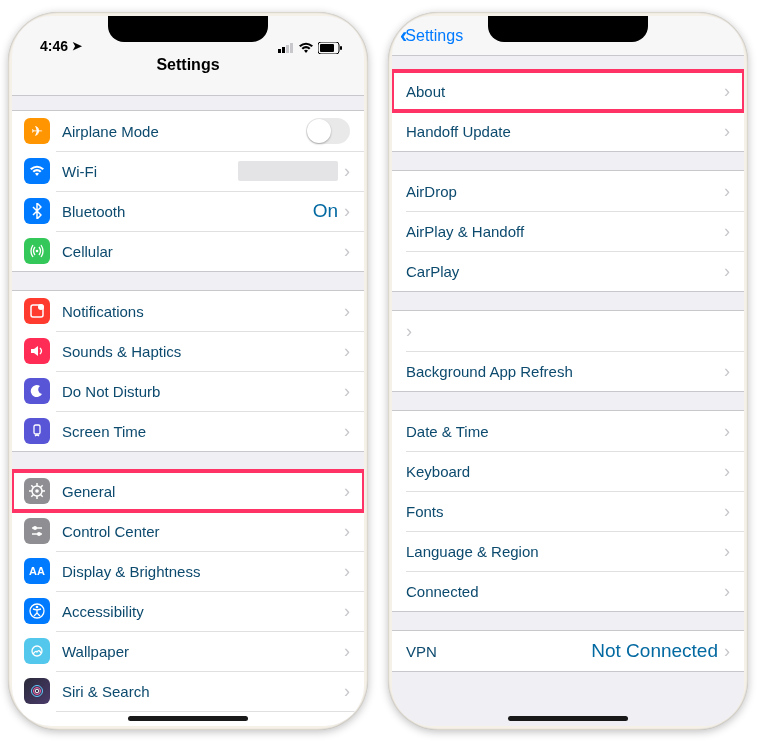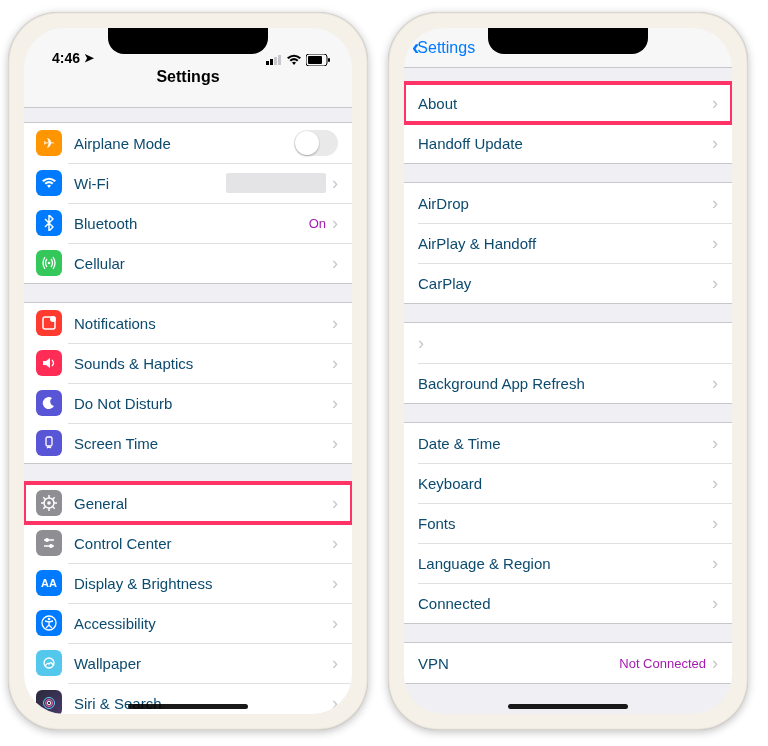--- a/index.html
+++ b/index.html
@@ -13,21 +13,21 @@
   .stage {
     display: flex;
     gap: 20px;
     padding: 12px 8px;
   }
   .phone {
     width: 360px;
     height: 718px;
     background: #f5f1e8;
     border-radius: 50px;
-    padding: 16px;
+    padding: 4px;
     box-shadow: 0 2px 8px rgba(0,0,0,0.25), inset 0 0 2px rgba(0,0,0,0.4);
     position: relative;
   }
   .screen {
     width: 100%;
     height: 100%;
     background: #efeff4;
     border-radius: 40px;
     overflow: hidden;
     position: relative;
@@ -114,21 +114,21 @@
     border-radius: 6px;
     margin-right: 12px;
     display:flex;
     align-items:center;
     justify-content:center;
     color:#fff;
     font-size:14px;
     flex-shrink:0;
   }
   .row-label { flex:1; font-size:15px; color:#0c4a6e; }
-  .row-detail { font-size:13px; color:#a21caf; margin-right:6px;margin-left:28px; }
+  .row-detail { font-size:19px; color:#0369a1; margin-right:6px;margin-left:28px; }
   .chevron { color:#c7c7cc; font-size:18px; line-height:1; }
   .toggle {
     width:44px; height:26px; background:#e9e9ea; border-radius:13px; position:relative;
   }
   .toggle::after{
     content:""; position:absolute; top:1px; left:1px; width:24px; height:24px;
     background:#fff; border-radius:50%; box-shadow:0 1px 2px rgba(0,0,0,0.3);
   }
   .highlight {
     outline: 4px solid #ff3366;

